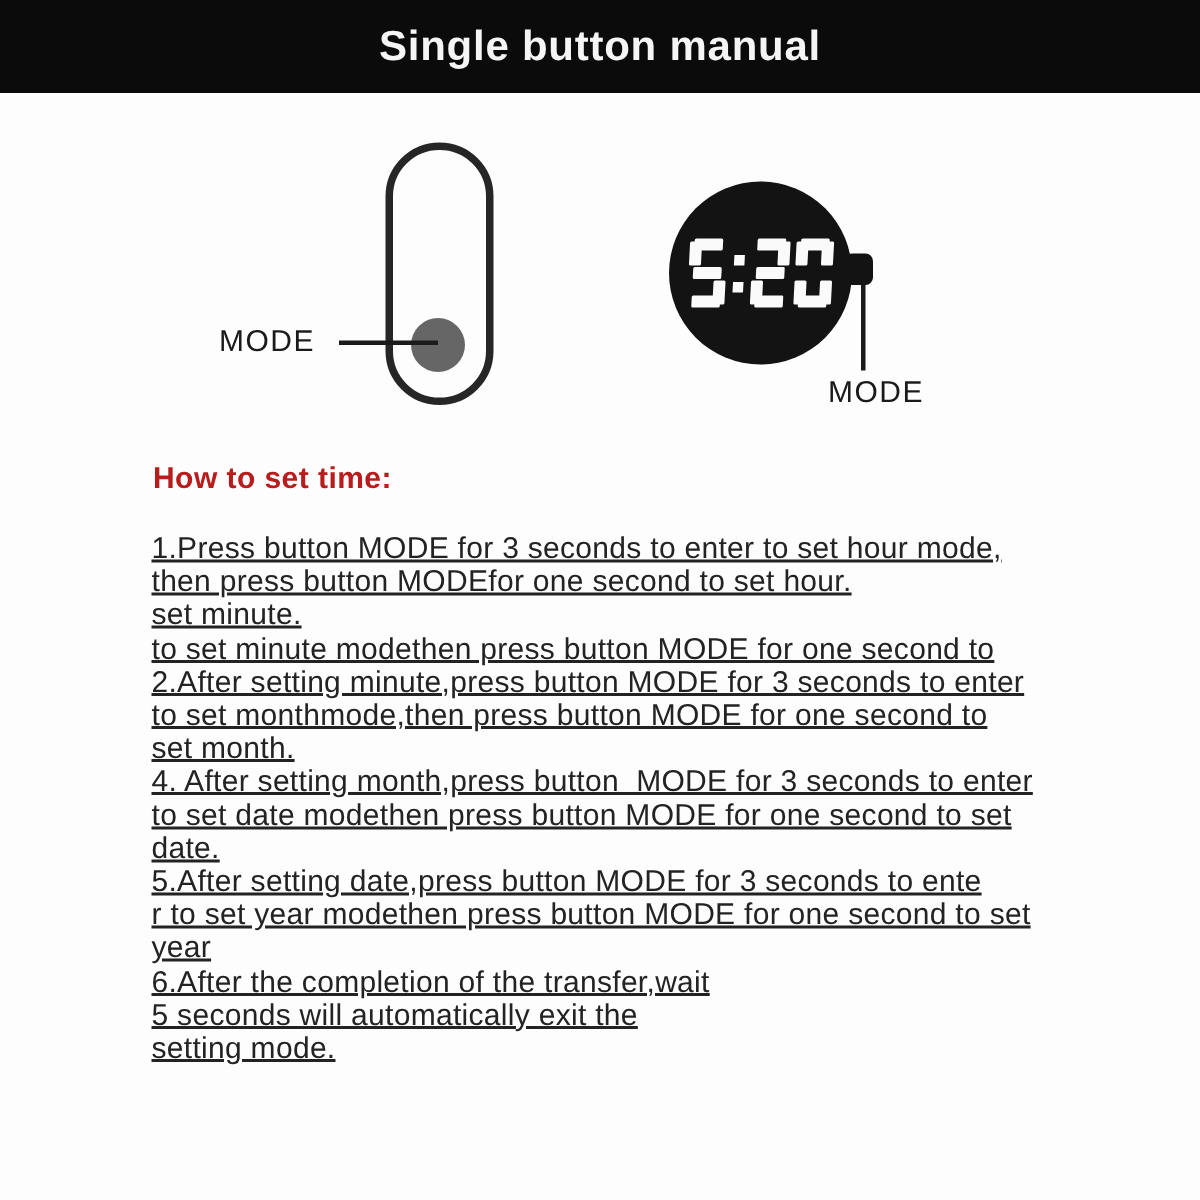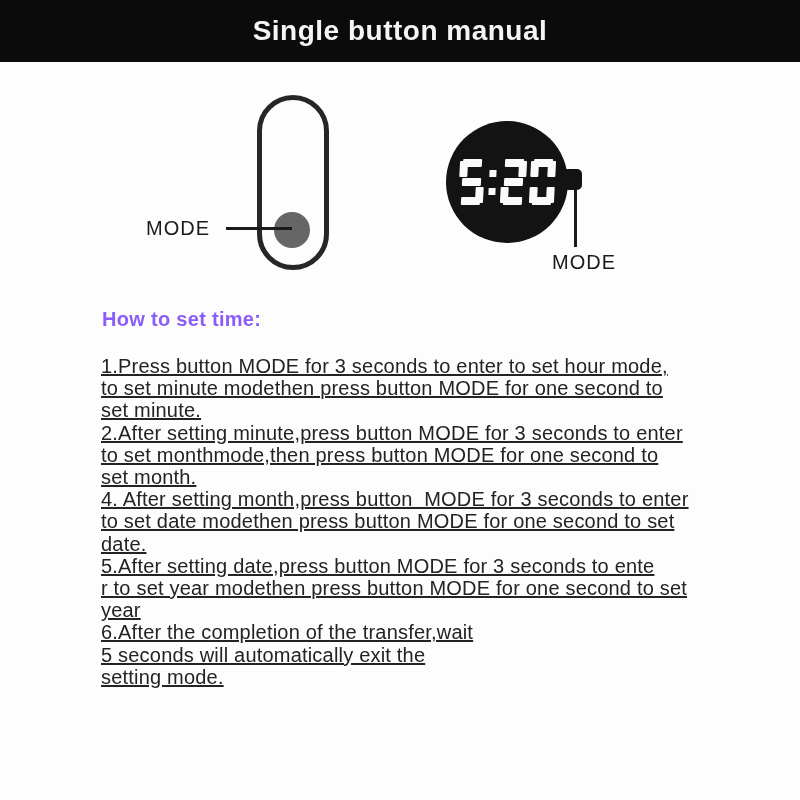--- a/index.html
+++ b/index.html
@@ -83,21 +83,21 @@
   .seg-e{left:0;top:28px;width:8px;height:16px;}
   .seg-c{right:0;top:28px;width:8px;height:16px;}
   .colon{position:relative;width:9px;height:46px;display:inline-block;}
   .colon i{position:absolute;left:1px;width:7px;height:7px;background:var(--digit);display:block;}
   .colon .d1{top:11px;}
   .colon .d2{top:29px;}
 
   
   .instructions-heading{
     position:absolute;left:102px;top:308px;margin:0;
-    font-size:20px;font-weight:bold;color:#8b5cf6;
+    font-size:20px;font-weight:bold;color:#b91c1c;
     letter-spacing:0.3px;
   }
   .instructions-body{
     position:absolute;left:101px;top:355px;width:640px;
     font-size:20px;line-height:22.2px;color:var(--body-text);
     letter-spacing:0.2px;
     text-decoration:underline;
   }
   .instructions-body .line{white-space:pre;}
 </style>
@@ -145,22 +145,23 @@
           <i class="seg seg-f"></i>
         </span>
       </div>
   </div>
   <div class="watch-pointer"></div>
   <div class="watch-label">MODE</div>
 
   <h2 class="instructions-heading">How to set time:</h2>
   <div class="instructions-body">
     <div class="line">1.Press button MODE for 3 seconds to enter to set hour mode,</div>
+    <div class="line">then press button MODEfor one second to set hour.</div>
+    <div class="line">set minute.</div>
     <div class="line">to set minute modethen press button MODE for one second to</div>
-    <div class="line">set minute.</div>
     <div class="line">2.After setting minute,press button MODE for 3 seconds to enter</div>
     <div class="line">to set monthmode,then press button MODE for one second to</div>
     <div class="line">set month.</div>
     <div class="line">4. After setting month,press button  MODE for 3 seconds to enter</div>
     <div class="line">to set date modethen press button MODE for one second to set</div>
     <div class="line">date.</div>
     <div class="line">5.After setting date,press button MODE for 3 seconds to ente</div>
     <div class="line">r to set year modethen press button MODE for one second to set</div>
     <div class="line">year</div>
     <div class="line">6.After the completion of the transfer,wait</div>

